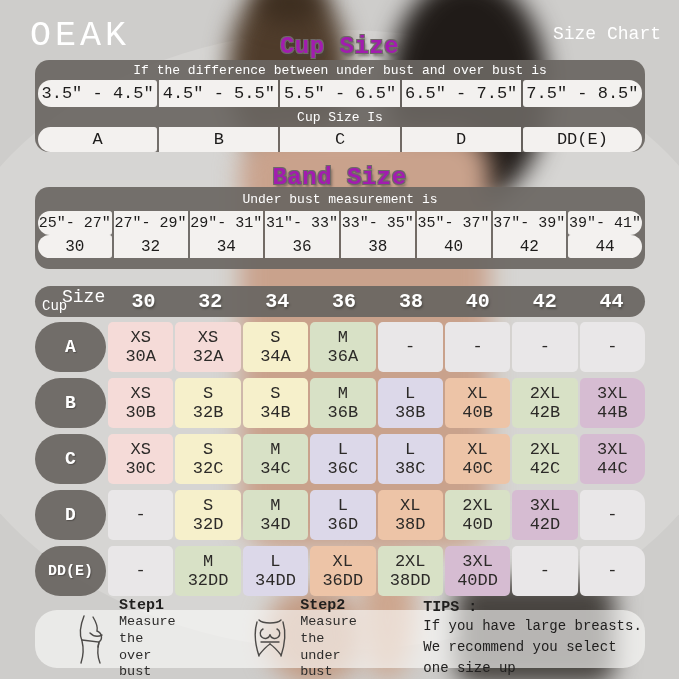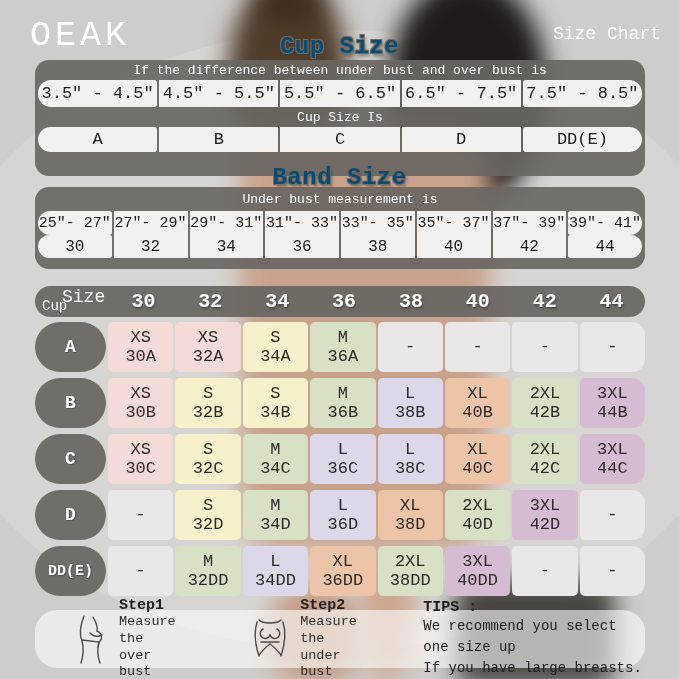--- a/index.html
+++ b/index.html
@@ -14,29 +14,29 @@
   .hair-right{left:388px;top:-25px;width:160px;height:230px;background:#201b18;}
   .torso{left:240px;top:130px;width:250px;height:420px;background:#c9a28c;border-radius:40px;}
   .leg-skin{left:265px;top:585px;width:100px;height:100px;background:#c39b83;}
   .arm-skin{left:360px;top:545px;width:55px;height:134px;background:#cda68e;}
   .pants{left:455px;top:580px;width:160px;height:105px;background:#47433f;border-radius:20px;}
   
   .logo{position:absolute;left:30px;top:16px;font-size:35px;color:#ffffff;letter-spacing:4px;
         font-weight:500;z-index:3;}
   .page-title{position:absolute;right:18px;top:24px;font-size:18px;color:#ffffff;z-index:3;}
   .sec-title{position:absolute;left:0;width:100%;text-align:center;font-size:24px;font-weight:bold;
-             color:#0c4a6e;z-index:3;letter-spacing:0.5px;
+             color:#a21caf;z-index:3;letter-spacing:0.5px;
              text-shadow:-1px -1px 0 #6e6a66,1px -1px 0 #6e6a66,-1px 1px 0 #6e6a66,
                           1px 1px 0 #6e6a66,2px 3px 3px rgba(70,66,62,.6);}
   .cup-title{top:33px;}
   .band-title{top:164px;}
   
   .panel{position:absolute;left:35px;width:610px;background:rgba(106,102,98,.92);
          border-radius:14px;color:#fff;z-index:3;display:flex;flex-direction:column;}
-  .cup-panel{top:60px;height:116px;}
+  .cup-panel{top:60px;height:92px;}
   .band-panel{top:187px;height:82px;}
   .cond{display:flex;align-items:center;justify-content:center;font-size:13px;}
   .cup-panel .cond{height:20px;} .band-panel .cond{height:24px;}
   .mid{display:flex;align-items:center;justify-content:center;font-size:13px;}
   .cup-panel .mid{height:20px;border-radius:10px;} .band-panel .mid{height:17px;}
   .cells{display:flex;gap:2px;padding:0 3px;}
   .cells .c{flex:1;background:#f3f1ef;color:#1d1c1b;display:flex;align-items:center;
             justify-content:center;}
   .cup-panel .cells.r1{height:27px;font-size:17px;}
   .cup-panel .cells.r2{height:25px;font-size:17px;}
@@ -350,18 +350,18 @@
           <path d="M31,41 C27,36 23,32 20,30"></path>
         </svg>
     </div>
     <div class="stepblk">
       <div class="stept">Step2</div>
       <div class="stepl">Measure the</div>
       <div class="stepl">under bust</div>
     </div>
     <div class="tips">
       <div class="tipst">TIPS :</div>
+      <div class="tipsl">If you have large breasts.</div>
       <div class="tipsl">We recommend you select one size up</div>
-      <div class="tipsl">If you have large breasts.</div>
     </div>
   </div>
 
 </div>
 
 </body></html>

